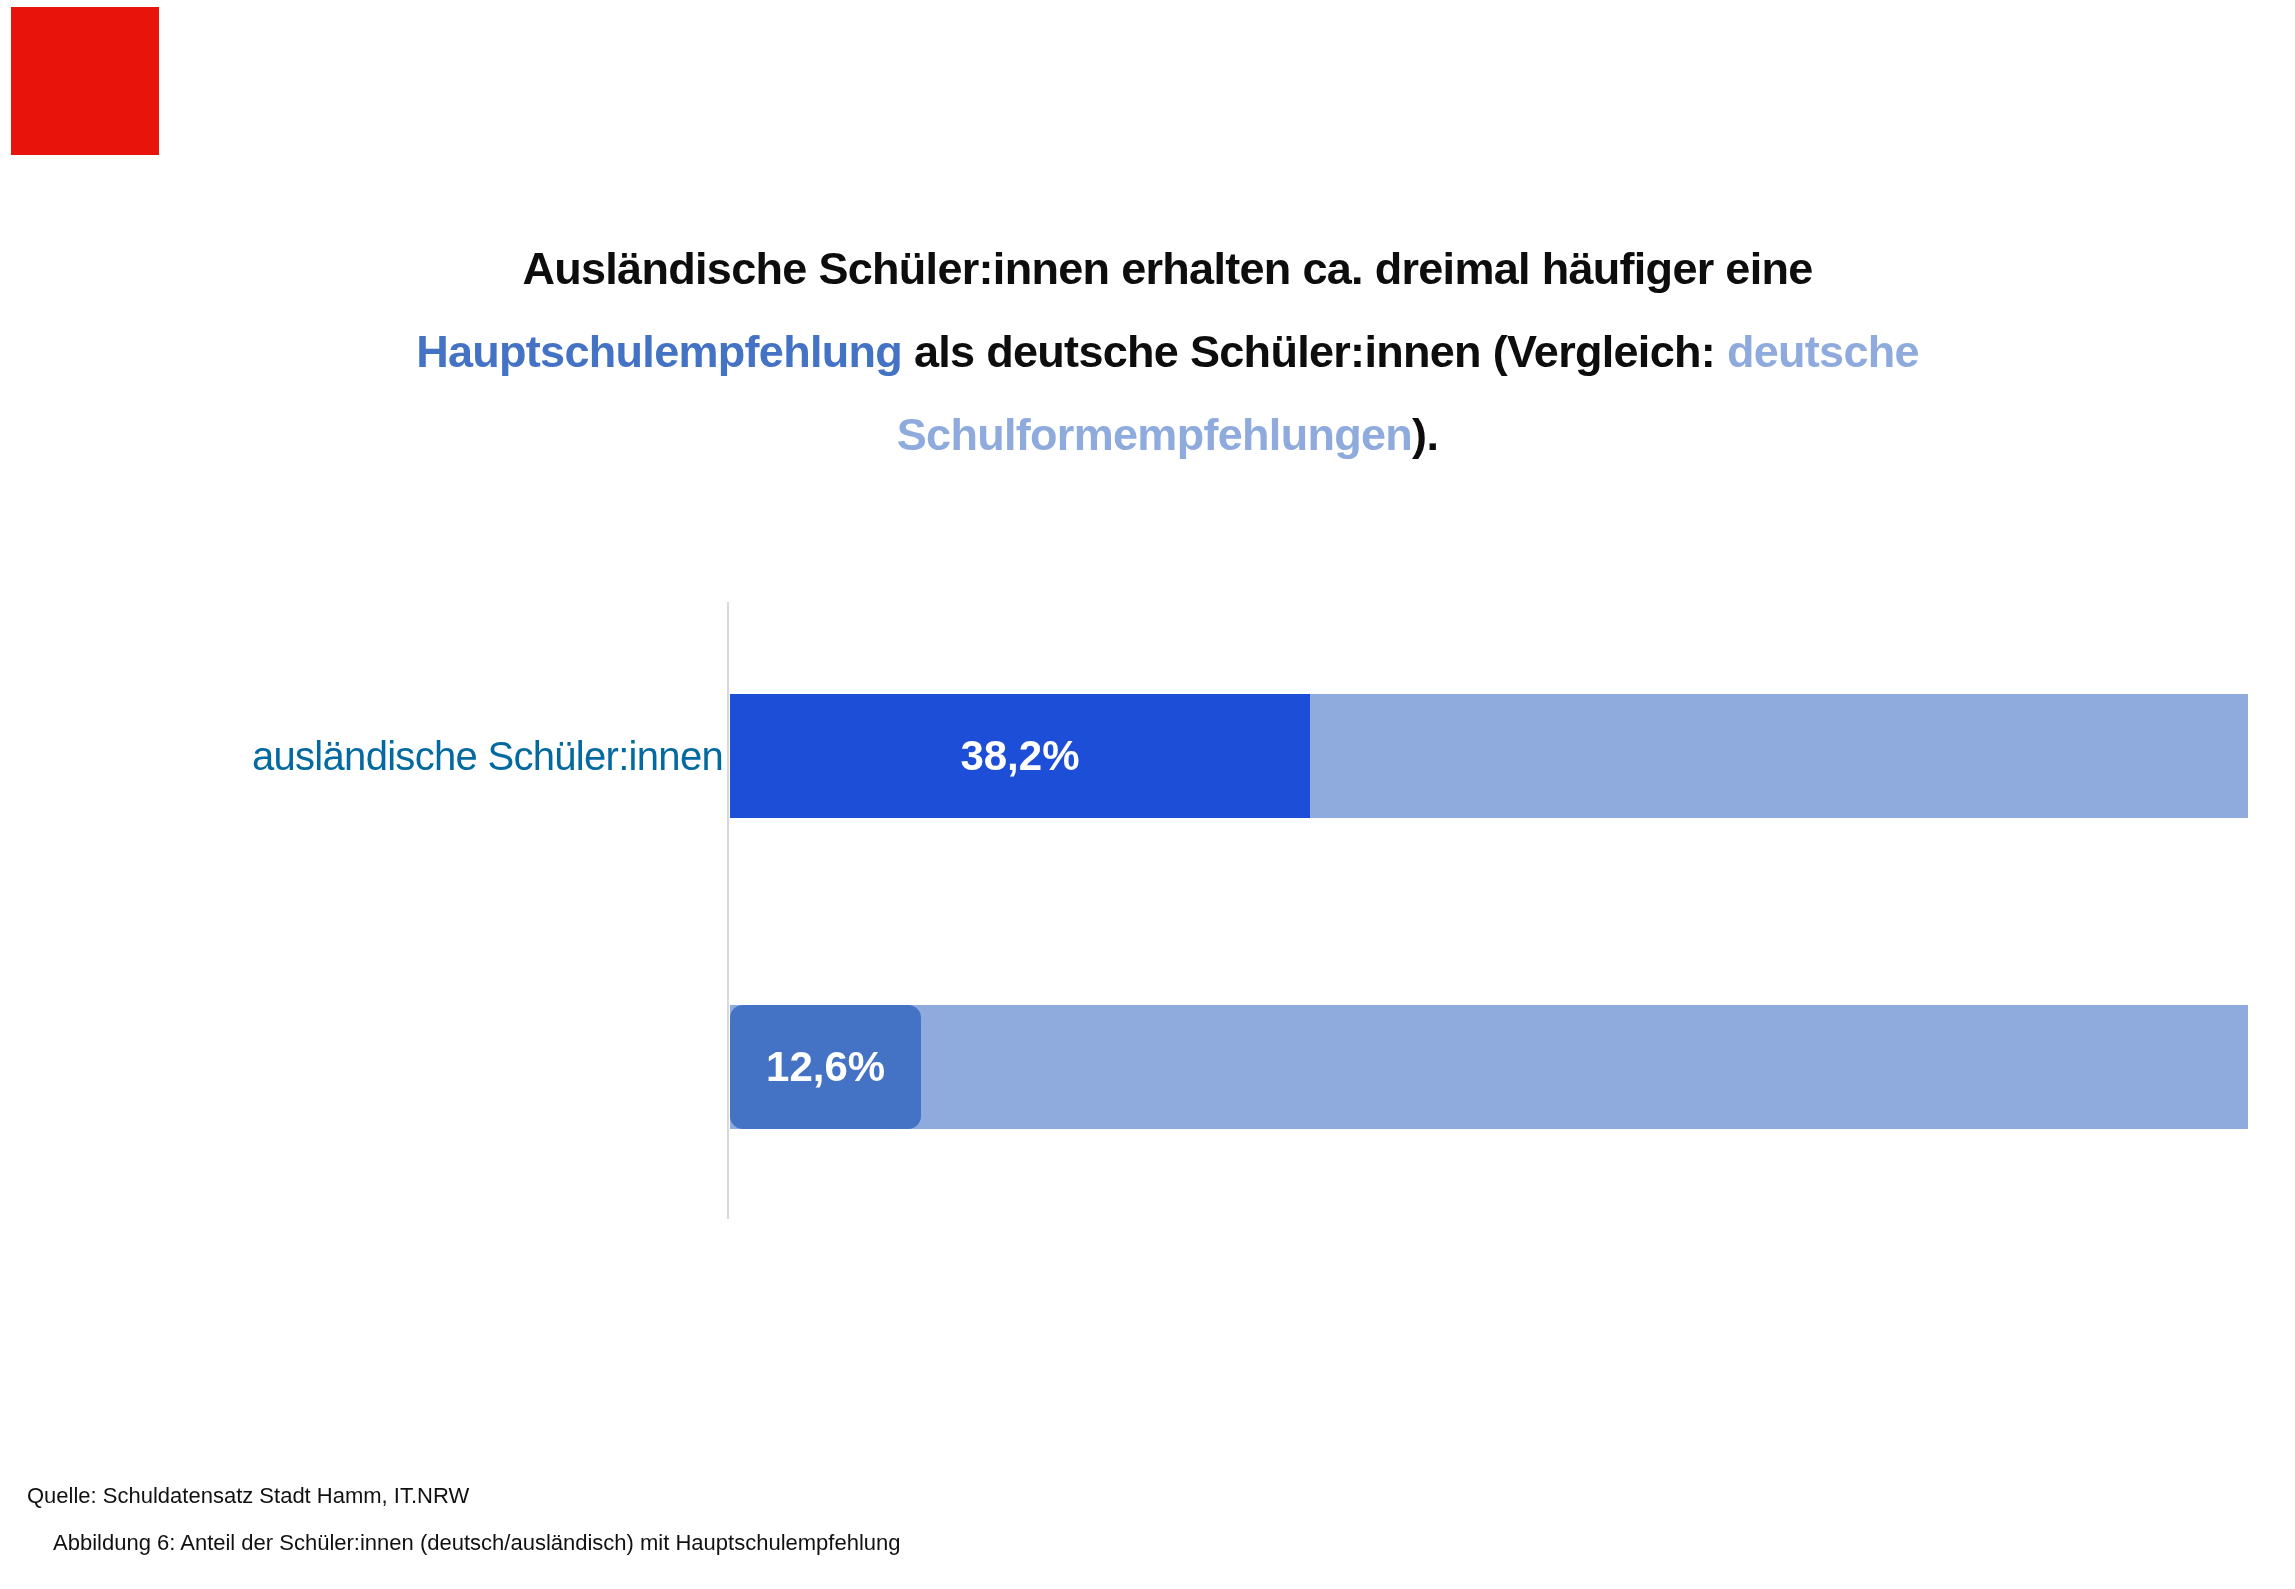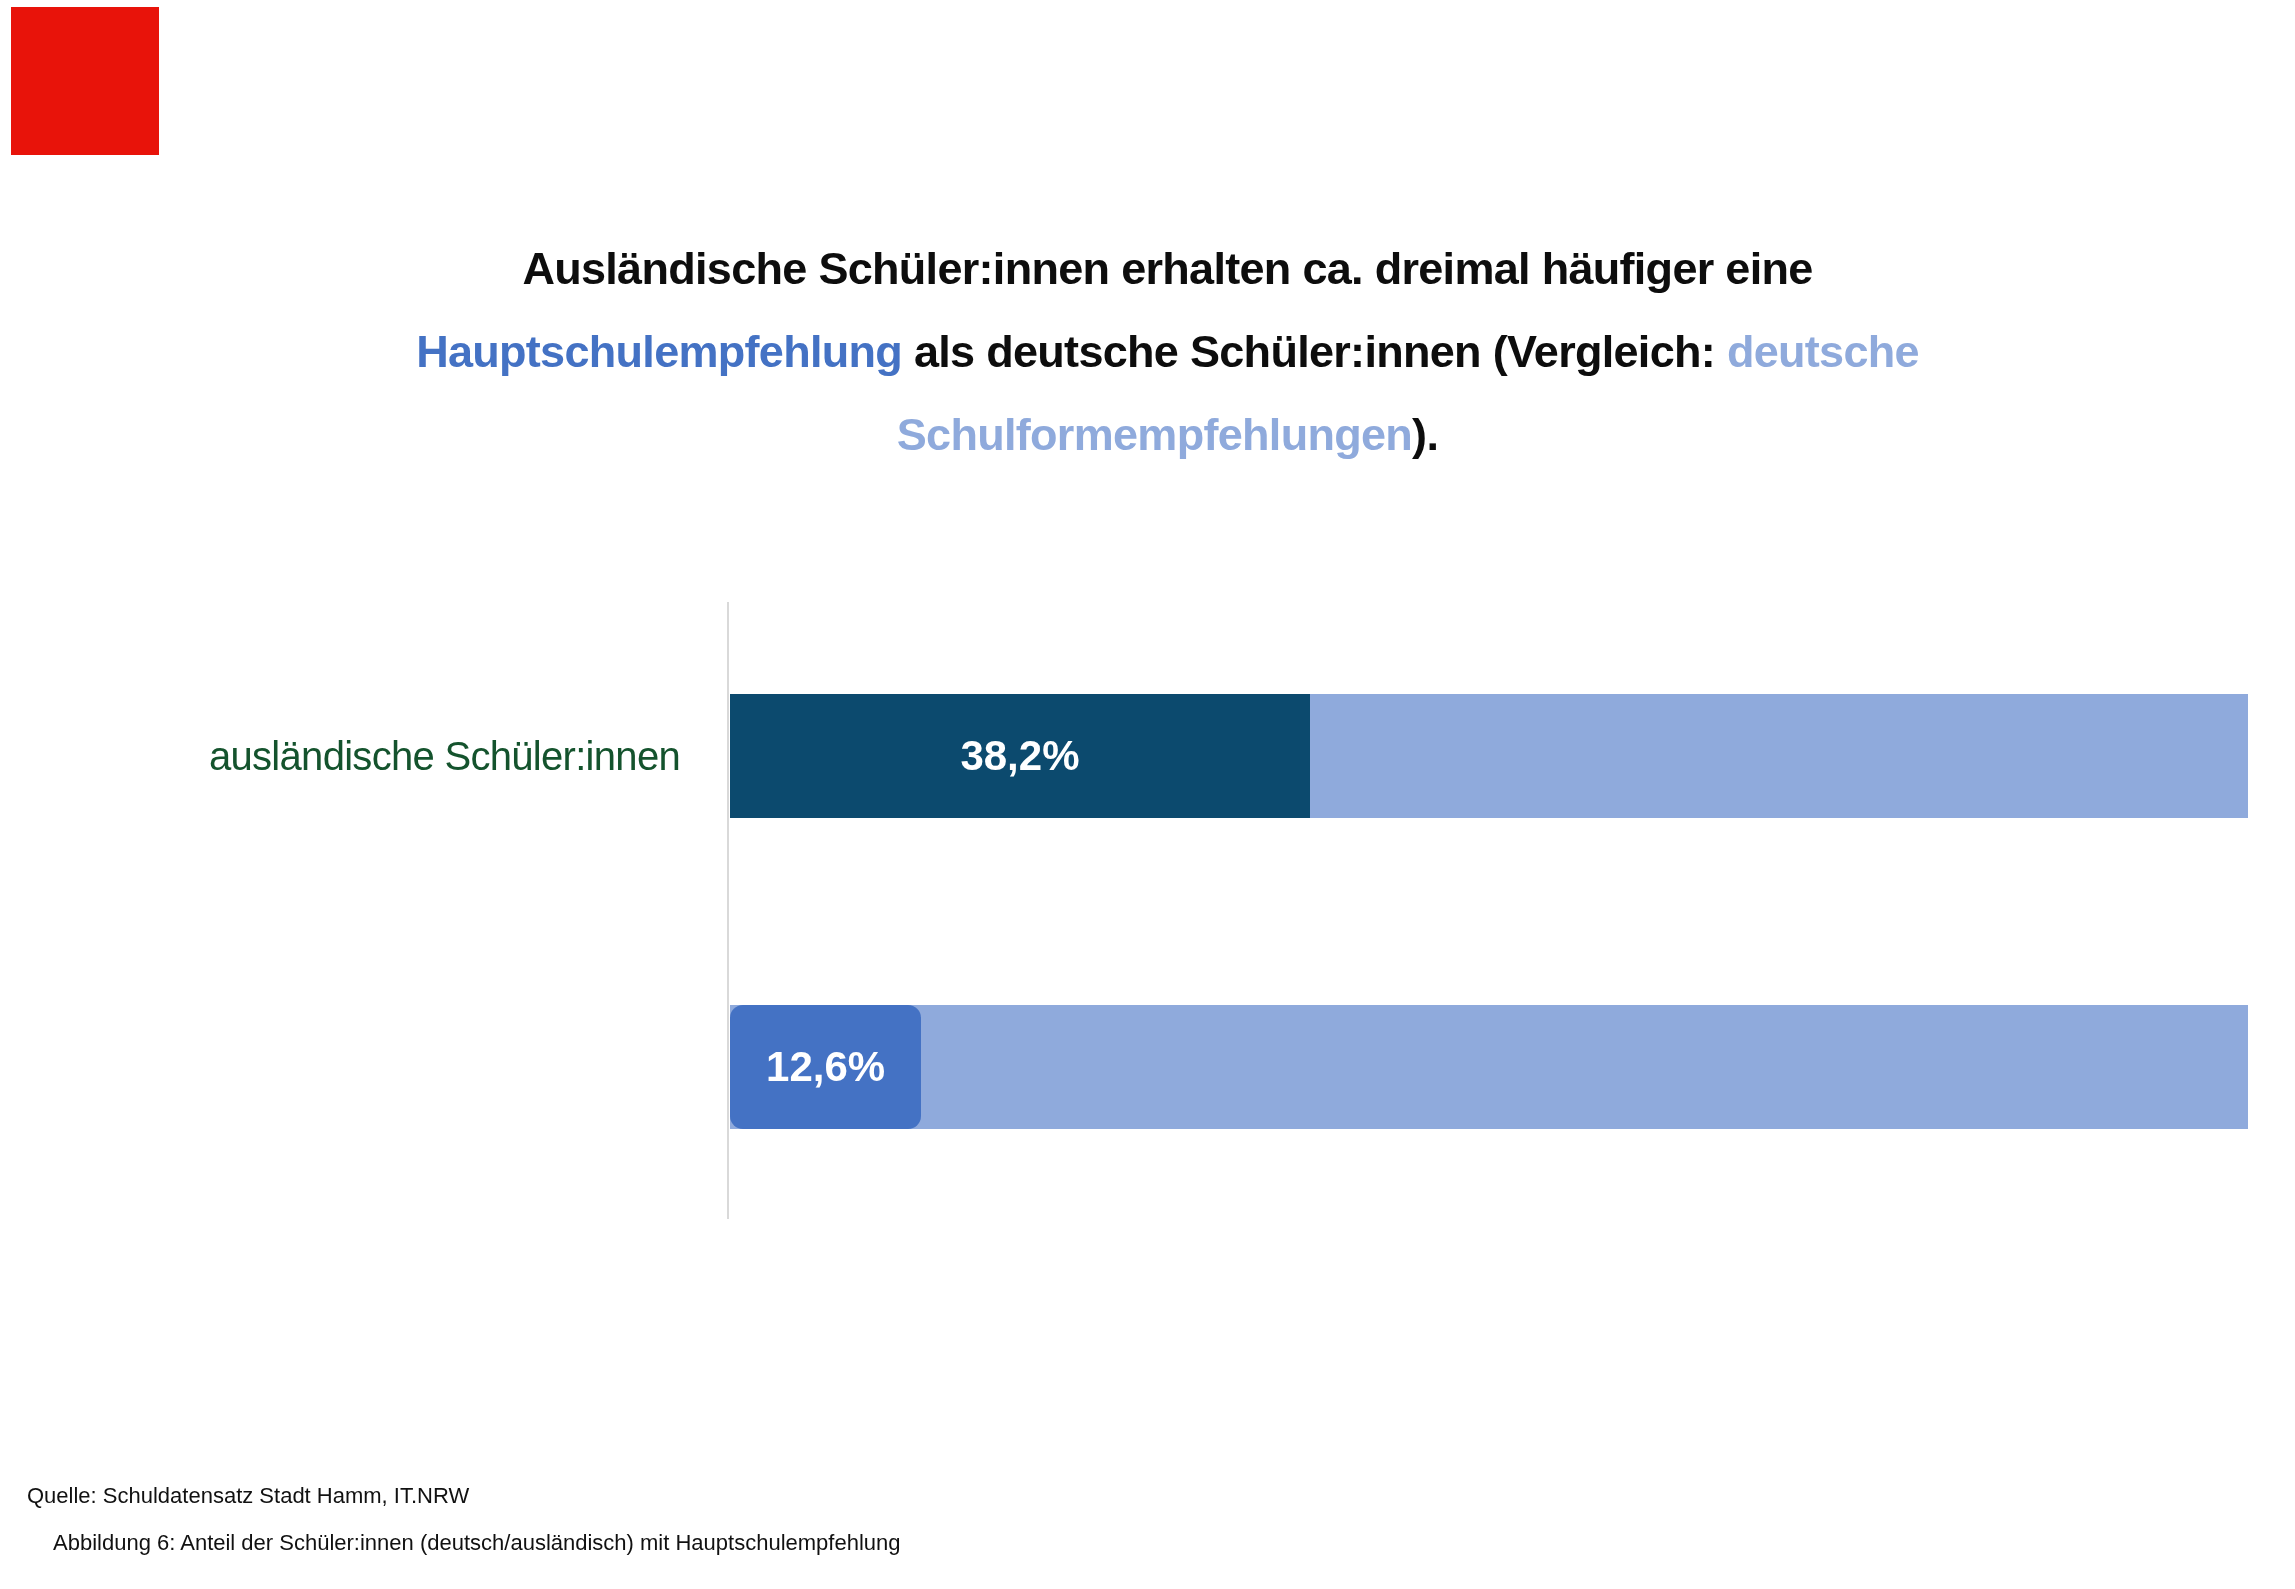--- a/index.html
+++ b/index.html
@@ -38,21 +38,21 @@
     background:var(--accent_blue,#4472c4);
     display:flex;align-items:center;justify-content:center;
   }
   .value{
     font-weight:700;font-size:42px;color:var(--value_white,#ffffff);
     letter-spacing:0px;white-space:nowrap;
   }
   .cat-label{
     position:absolute;left:0;width:680px;height:124px;
     display:flex;align-items:center;justify-content:flex-end;
-    font-size:40px;color:#14532d;letter-spacing:-0.7px;white-space:nowrap;
+    font-size:40px;color:#0369a1;letter-spacing:-0.7px;white-space:nowrap;padding-left:43px;
   }
   .cat1{top:694px;}
   .cat2{top:1005px;}
   .footer-line{
     position:absolute;left:27px;
     font-size:22px;color:#111;letter-spacing:0px;white-space:nowrap;
   }
   .footer-source{top:1483px;}
   .footer-caption{top:1530px;margin-left:26px;}
 </style>
@@ -67,21 +67,21 @@
     <div><span>Ausländische Schüler:innen erhalten ca. dreimal häufiger eine</span></div>
     <div><span class="kw-blue">Hauptschulempfehlung</span><span> als deutsche Schüler:innen (Vergleich: </span><span class="kw-light">deutsche</span></div>
     <div><span class="kw-light">Schulformempfehlungen</span><span>).</span></div>
   </div>
 
   <div class="axis"></div>
 
   <div class="cat-label cat1">ausländische Schüler:innen</div>
 
   <div class="bar-row row1" style="background: rgb(143, 170, 220);">
-    <div class="seg-dark" style="width: 38.2%; background: #0c4a6e;">
+    <div class="seg-dark" style="width: 38.2%; background: #1d4ed8;">
       <span class="value">38,2%</span>
     </div>
   </div>
 
   <div class="bar-row row2" style="background: rgb(143, 170, 220);">
     <div class="seg-dark" style="width: 12.6%; background: rgb(68, 114, 196); border-radius: 13px;">
       <span class="value">12,6%</span>
     </div>
   </div>
 

